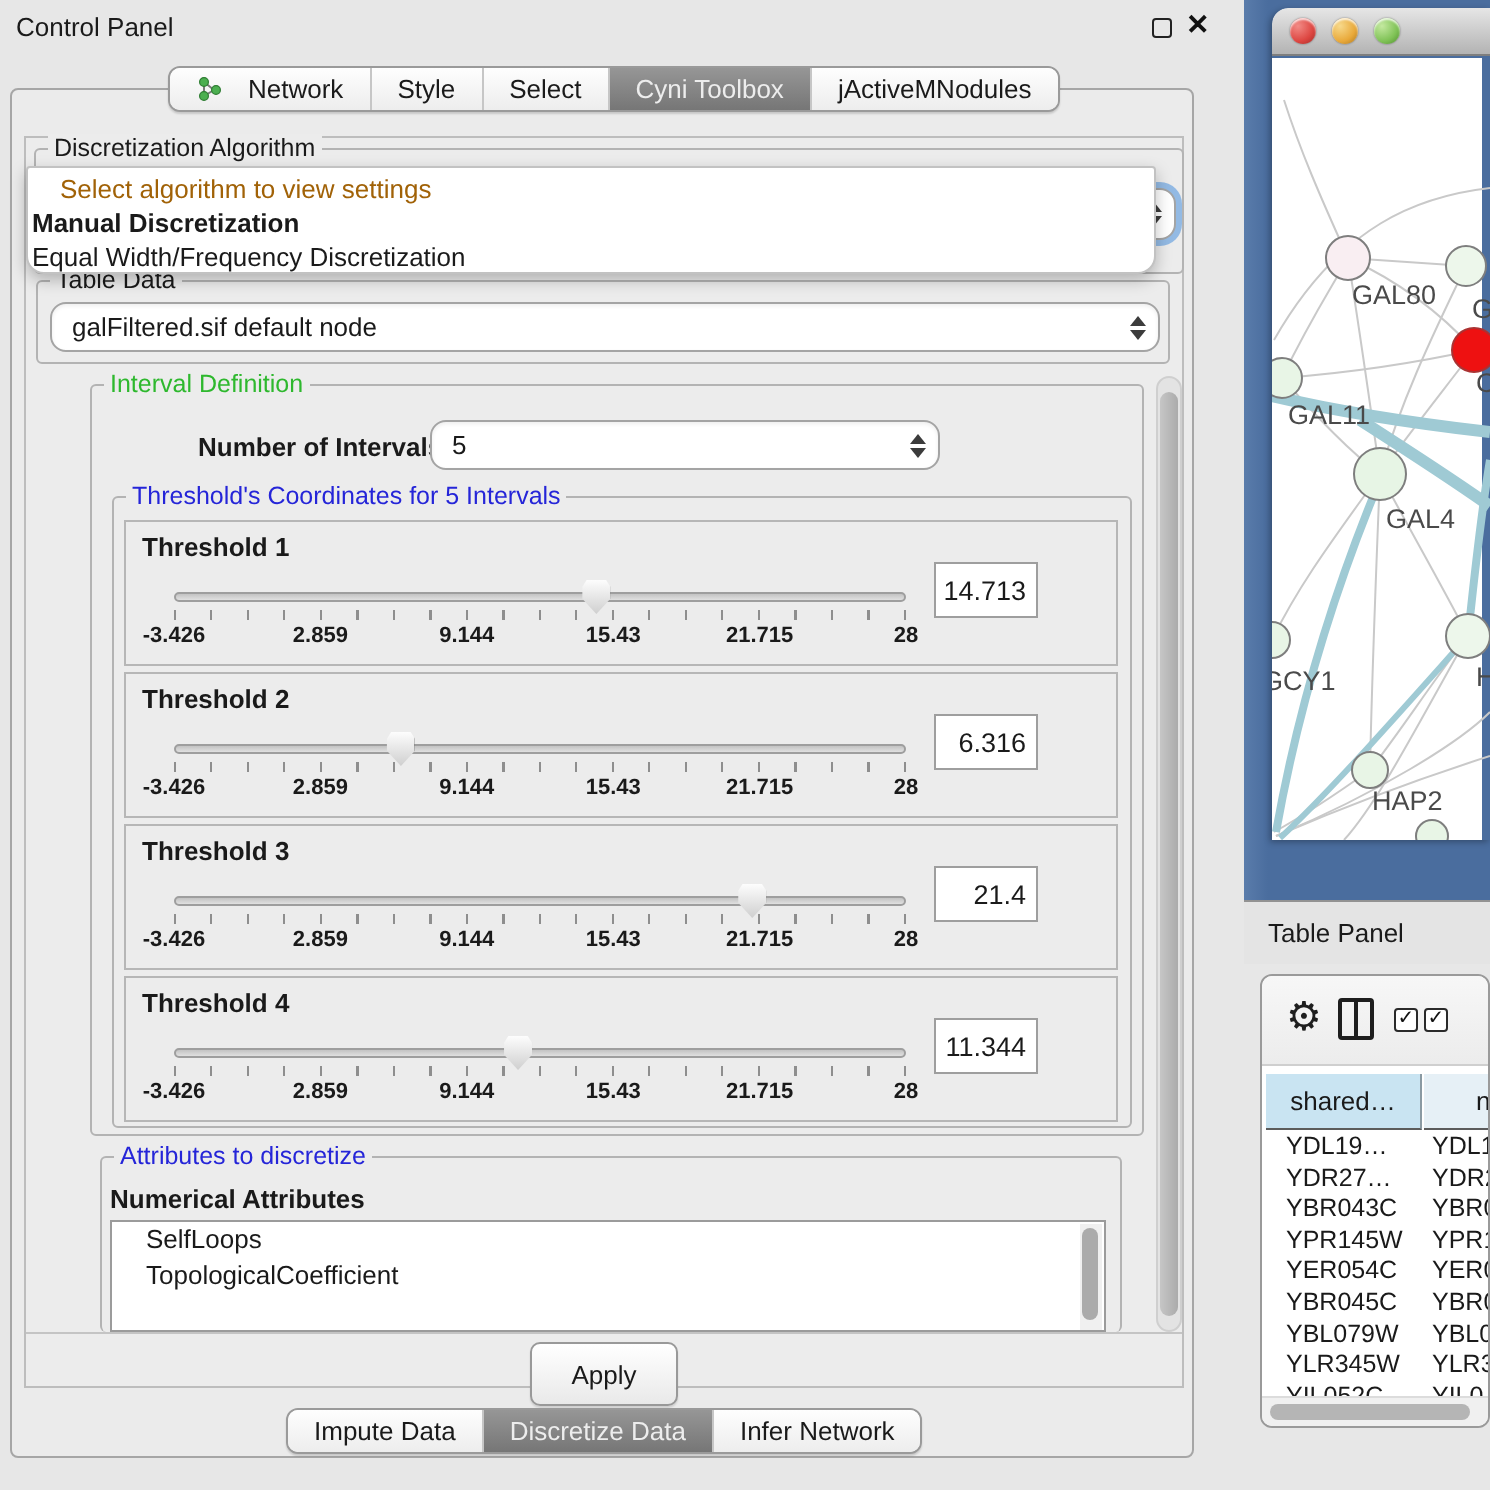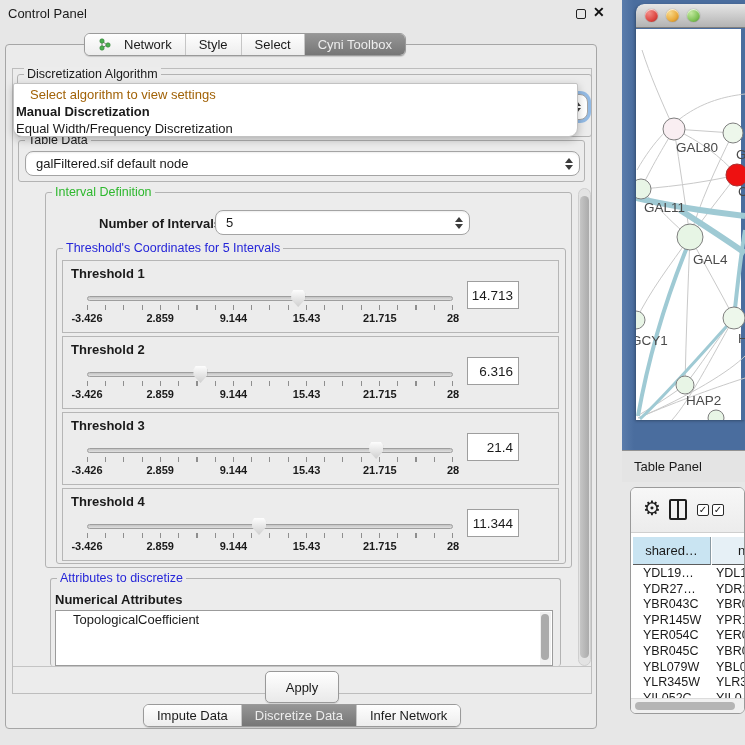--- a/index.html
+++ b/index.html
@@ -104,20 +104,23 @@
   </div>
   <div>
       <span>Style</span>
     </div>
   <div>
       <span>Select</span>
     </div>
   <div class="sel">
       <span>Cyni Toolbox</span>
     </div>
+  <div>
+      <span>jActiveMNodules</span>
+    </div>
 </div>
 
 <div class="abs inner-pane"></div>
 
 <div class="abs grp" style="left:17px;top:74px;width:575px;height:63px">
   <span class="glabel">Discretization Algorithm</span>
 </div>
 <div class="abs combo focus-ring" style="left:24px;top:94px;width:564px;height:26px">
   <span class="stepper">
       <span class="up"></span>
@@ -223,20 +226,21 @@
     <span class="ticklbl" style="left:100%">28</span>
   </div>
   <div class="valbox">11.344</div>
 </div>
 
 <div class="abs grp" style="left:50px;top:578px;width:511px;height:88px;border-bottom:none">
   <span class="glabel blue">Attributes to discretize</span>
 </div>
 <div class="abs bold" style="left:55px;top:592px">Numerical Attributes</div>
 <div class="abs listbox">
+  <div class="li">SelfLoops</div>
   <div class="li">TopologicalCoefficient</div>
   <div class="lscroll">
       <div class="lthumb"></div>
     </div>
 </div>
 
 <div class="abs bottombar"></div>
 <div class="abs btn">
     <span>Apply</span>
   </div>

